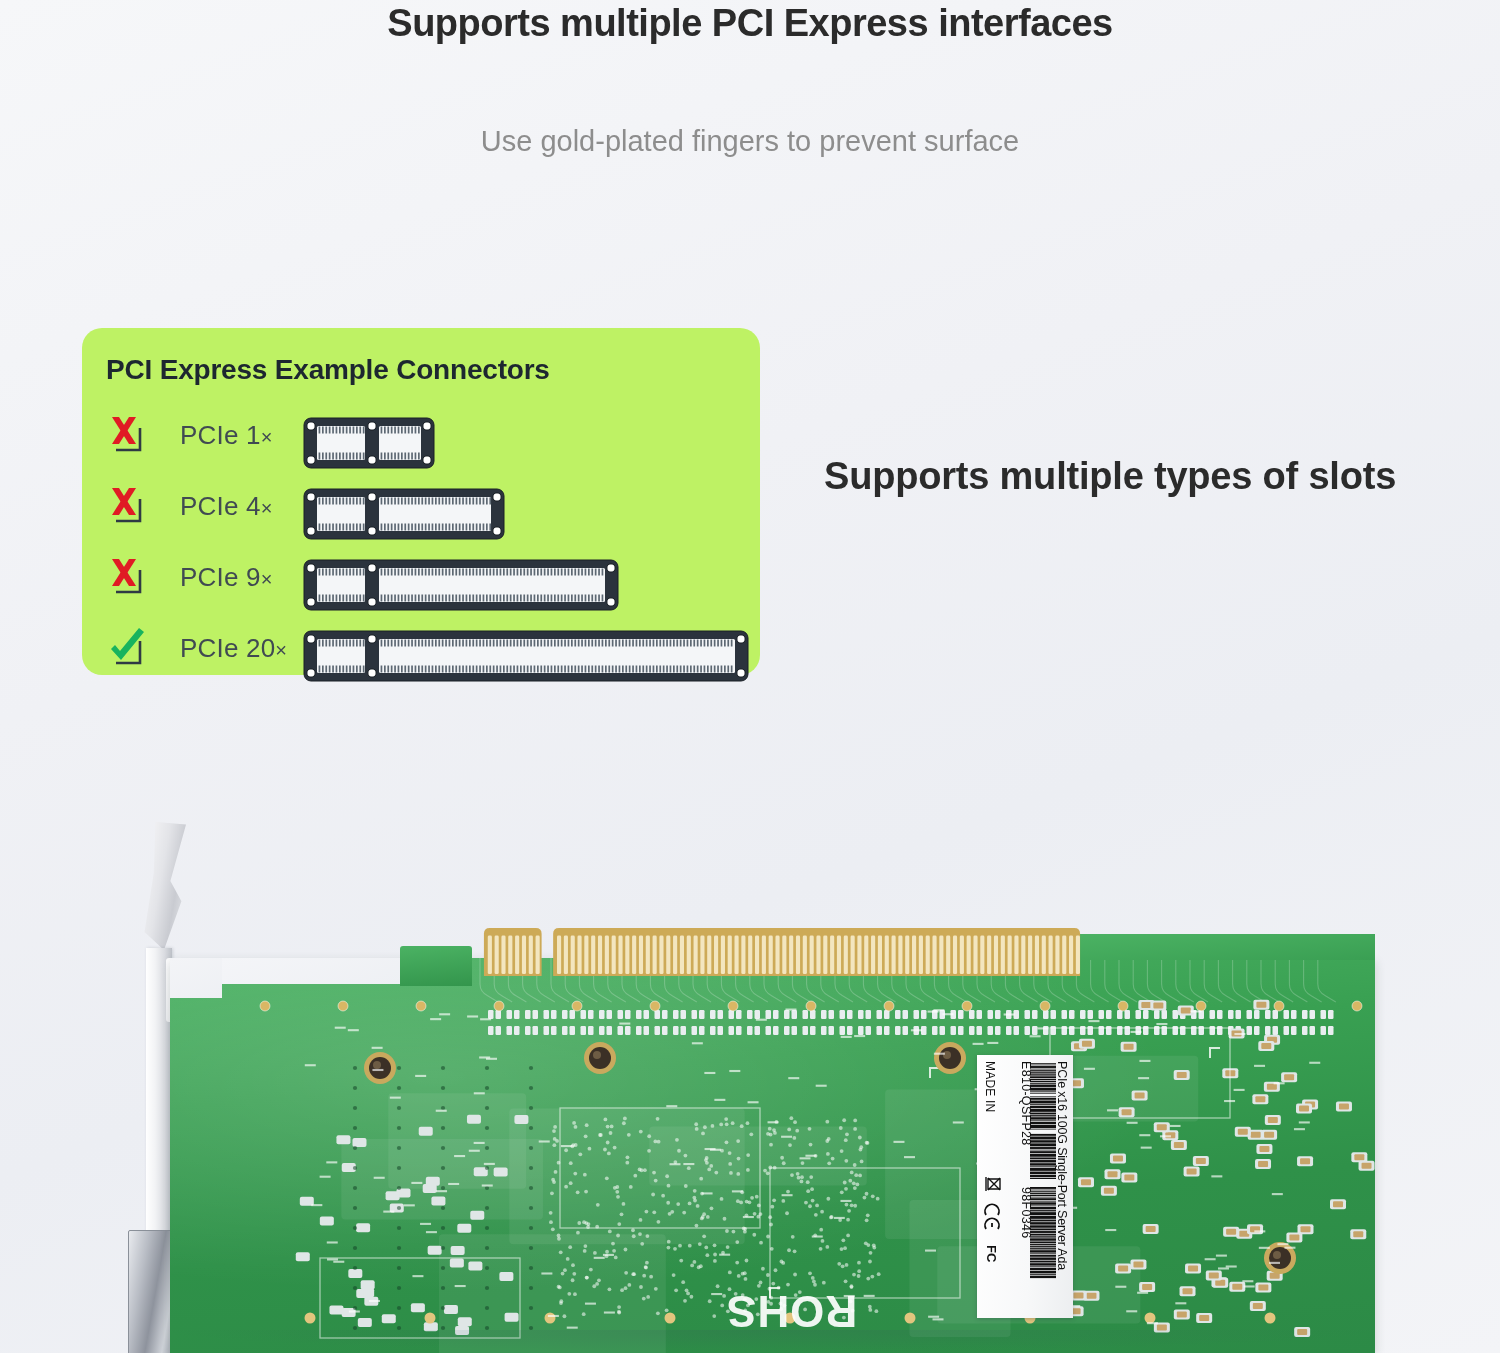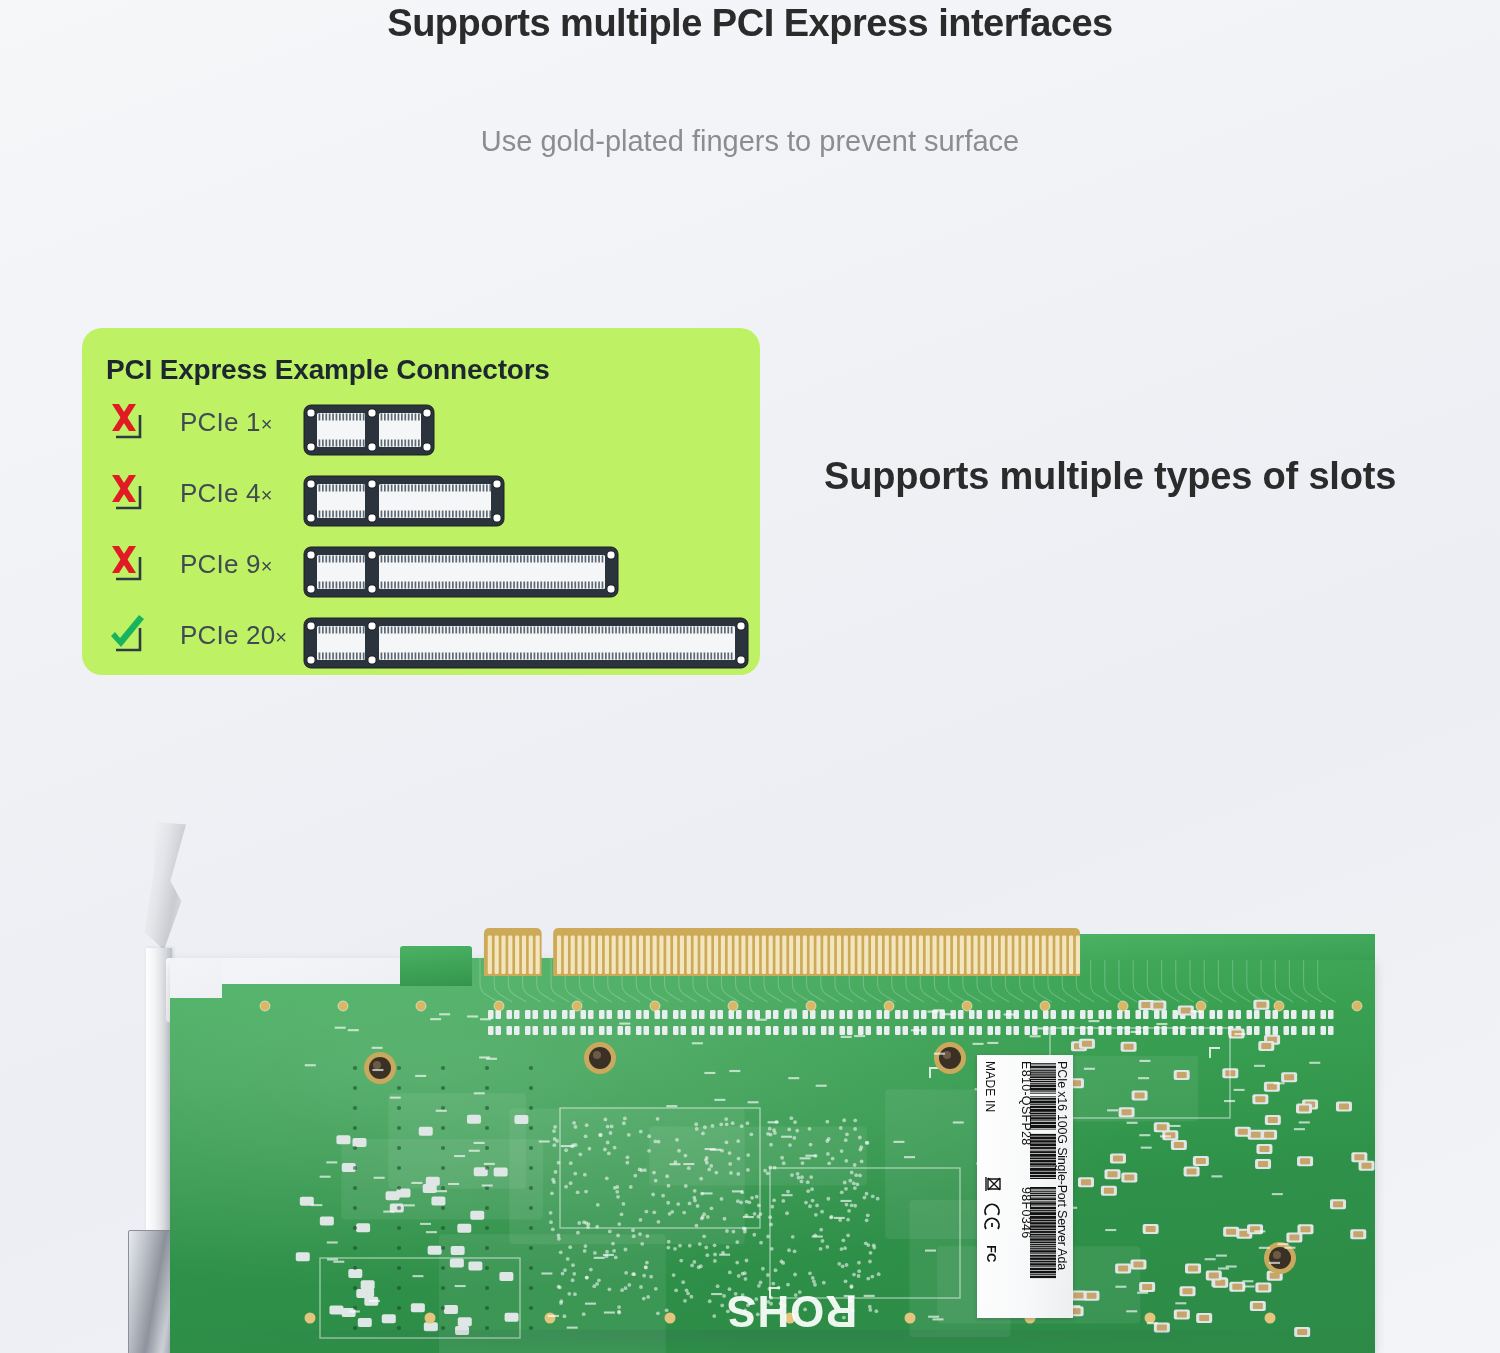--- a/index.html
+++ b/index.html
@@ -28,21 +28,21 @@
 
   
   .panel{
     position:absolute;left:82px;top:296px;width:678px;height:347px;
     background:#bef264;border-radius:20px;margin-top:32px;
   }
   .panel-title{
     position:absolute;left:24px;top:26px;
     font-size:28px;font-weight:bold;color:#1d2730;letter-spacing:-0.2px;
   }
-  .rows{position:absolute;left:18px;top:67px;width:648px;}
+  .rows{position:absolute;left:18px;top:80px;width:648px;}
   .row{position:relative;height:71px;}
   .mark{position:absolute;left:6px;top:6px;width:44px;height:44px;}
   .mark svg{width:44px;height:44px;display:block;}
   .row-label{
     position:absolute;left:80px;top:12px;
     font-size:26px;color:#404a52;font-weight:normal;letter-spacing:0.2px;
   }
   .row-label .mult{font-size:20px;}
   .slot{position:absolute;top:9px;}
   .slot svg{display:block;}

